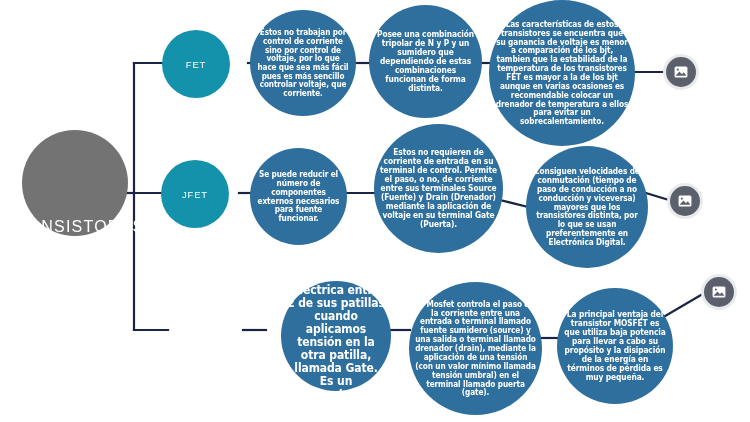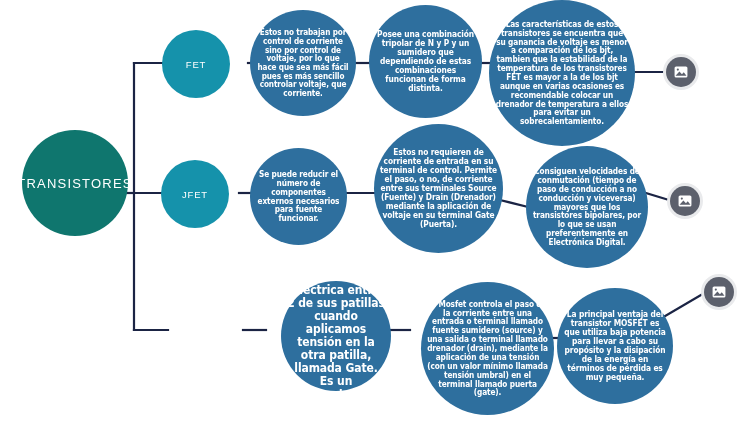--- a/index.html
+++ b/index.html
@@ -17,23 +17,24 @@
     border-radius:50%;
     display:flex;
     align-items:center;
     justify-content:center;
     text-align:center;
     color:#ffffff;
     box-sizing:border-box;
   }
 
   .root{
-    background:#0f766e;
+    background:#737373;
     letter-spacing:1.2px;
-    font-size:13px;
+    font-size:16px;
+    align-items:flex-end;
   }
   .cat{
     background:#1592ab;
     letter-spacing:0.8px;
     font-size:9.5px;
   }
   .desc{
     background:#2e6f9e;
     font-family:"DejaVu Sans Condensed","Liberation Sans Narrow","Liberation Sans",sans-serif;
     font-weight:bold;
@@ -110,28 +111,28 @@
 
   <div class="node desc" style="left:250px;top:148px;width:97px;height:97px;font-size:8.2px;">
     <span class="txt">Se puede reducir el número de componentes externos necesarios para fuente funcionar.</span>
   </div>
 
   <div class="node desc" style="left:374px;top:124px;width:129px;height:129px;font-size:8.3px;justify-content:flex-end;">
     <span class="txt">Estos no requieren de corriente de entrada en su terminal de control. Permite el paso, o no, de corriente entre sus terminales Source (Fuente) y Drain (Drenador) mediante la aplicación de voltaje en su terminal Gate (Puerta).</span>
   </div>
 
   <div class="node desc" style="left:526px;top:146px;width:122px;height:122px;font-size:8.2px;">
-    <span class="txt">Consiguen velocidades de conmutación (tiempo de paso de conducción a no conducción y viceversa) mayores que los transistores bipolares, por lo que se usan preferentemente en Electrónica Digital.</span>
+    <span class="txt">Consiguen velocidades de conmutación (tiempo de paso de conducción a no conducción y viceversa) mayores que los transistores distinta, por lo que se usan preferentemente en Electrónica Digital.</span>
   </div>
 
   <div class="node desc" style="left:281px;top:281px;width:110px;height:110px;font-size:12px;">
     <span class="txt">El mosfet conduce corriente eléctrica entre 2 de sus patillas cuando aplicamos tensión en la otra patilla, llamada Gate. Es un interruptor que se activa por tensión.</span>
   </div>
 
-  <div class="node desc" style="left:409px;top:282px;width:133px;height:133px;font-size:8.2px;margin-left:12px;">
+  <div class="node desc" style="left:409px;top:282px;width:133px;height:133px;font-size:8.2px;">
     <span class="txt">El Mosfet controla el paso de la corriente entre una entrada o terminal llamado fuente sumidero (source) y una salida o terminal llamado drenador (drain), mediante la aplicación de una tensión (con un valor mínimo llamada tensión umbral) en el terminal llamado puerta (gate).</span>
   </div>
 
   <div class="node desc" style="left:557px;top:288px;width:116px;height:116px;font-size:8.3px;">
     <span class="txt">La principal ventaja del transistor MOSFET es que utiliza baja potencia para llevar a cabo su propósito y la disipación de la energía en términos de pérdida es muy pequeña.</span>
   </div>
 
   <div class="icon-node" style="left:666px;top:57px;">
     <svg width="14" height="12" viewBox="0 0 16 14" aria-hidden="true">
       <rect x="0.5" y="0.5" width="15" height="13" rx="1.8" fill="#ffffff"></rect>

